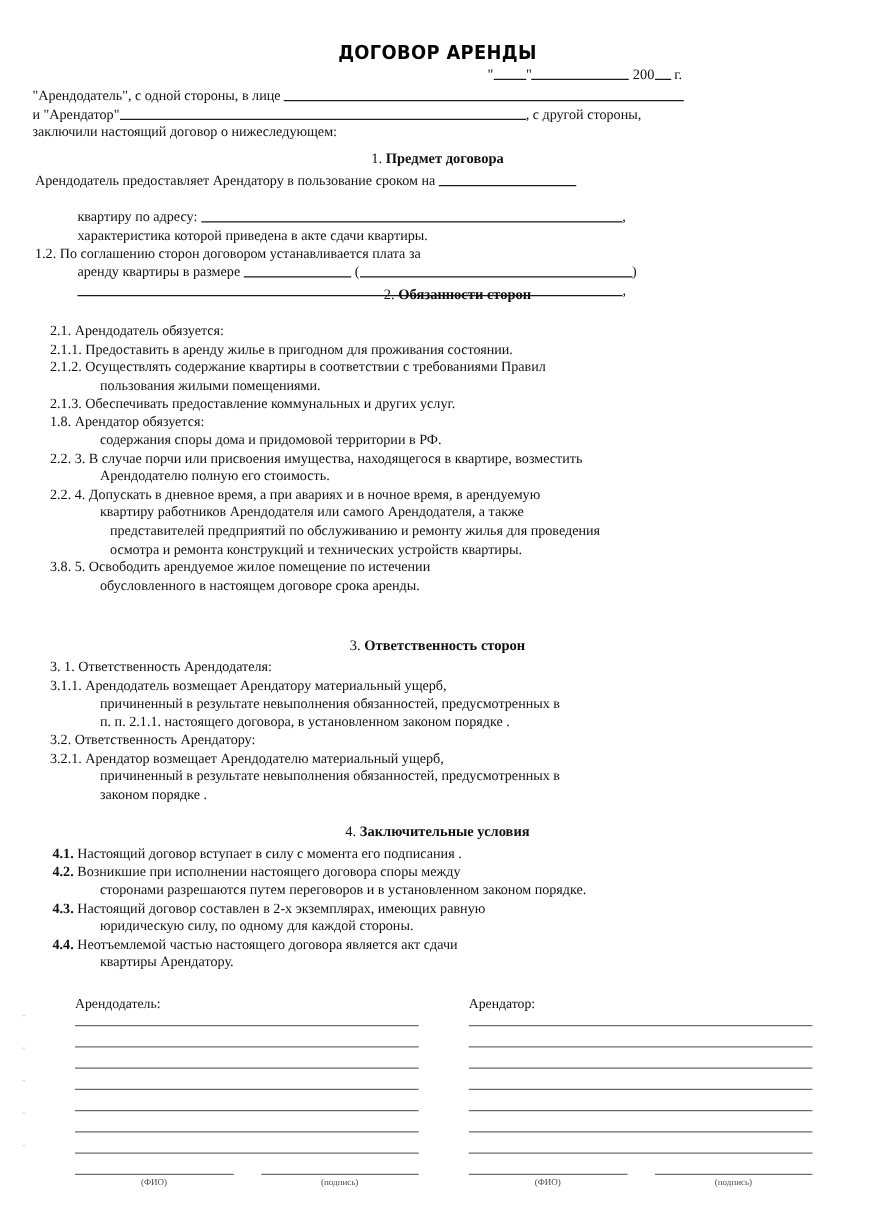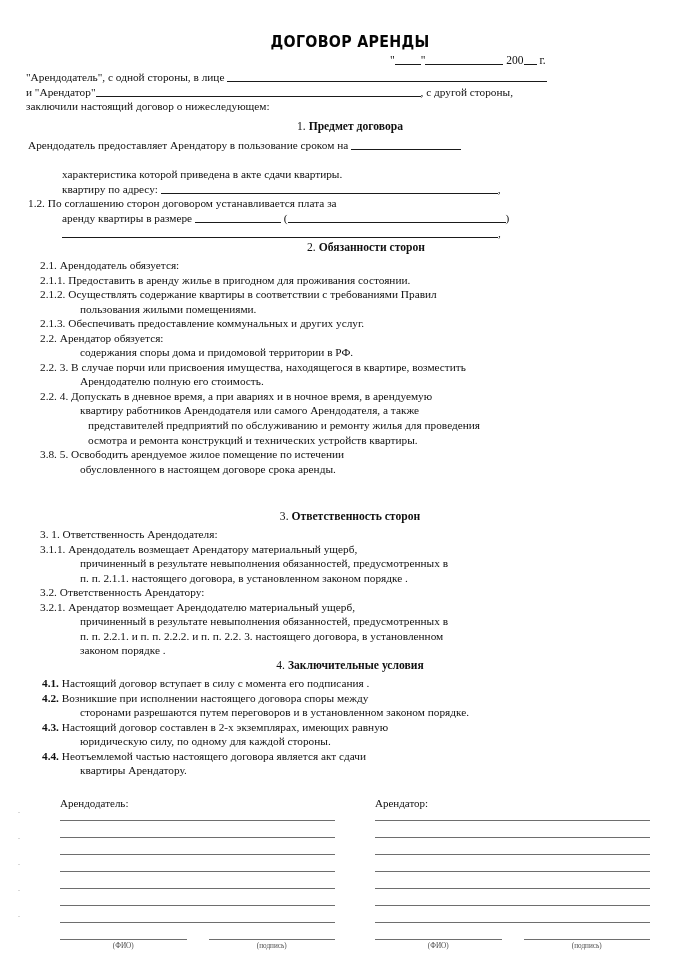--- a/index.html
+++ b/index.html
@@ -147,48 +147,48 @@
     <span class="num">1.</span>
     <span class="ttl">Предмет договора</span>
   </div>
 
   <div class="tblock" style="left:28px; top:138px;">
     <div class="tline">
       <span>Арендодатель  предоставляет  Арендатору в пользование сроком на</span>
       <span class="rule" style="width:110px"></span>
     </div>
     <div class="tline" style="height:14.6px"></div>
-    <div class="tline" style="padding-left:34px;">характеристика которой приведена в акте сдачи квартиры.</div>
     <div class="tline" style="padding-left:34px;">
       <span>квартиру по адресу:</span>
       <span class="rule" style="width:337px"></span>,
     </div>
+    <div class="tline" style="padding-left:34px;">характеристика которой приведена в акте сдачи квартиры.</div>
     <div class="tline">1.2. По  соглашению  сторон  договором  устанавливается плата за</div>
     <div class="tline" style="padding-left:34px;">
       <span>аренду квартиры в размере</span>
       <span class="rule" style="width:86px"></span>
       (<span class="rule" style="width:218px"></span>)
     </div>
     <div class="tline" style="padding-left:34px;">
       <span class="rule" style="width:436px"></span>,
     </div>
   </div>
 
-  <div class="sec-head" style="top:241px;padding-left:32px;">
+  <div class="sec-head" style="top:229px;padding-left:32px;">
     <span class="num">2.</span>
     <span class="ttl">Обязанности сторон</span>
   </div>
 
   <div class="body-sec" style="left:40px; top:258px;">
     <div class="item"><span>2.1.</span> <span>Арендодатель обязуется:</span></div>
     <div class="item"><span>2.1.1.</span> <span>Предоставить  в  аренду   жилье в пригодном для проживания состоянии.</span></div>
     <div class="item"><span>2.1.2.</span> <span>Осуществлять  содержание    квартиры в  соответствии  с  требованиями  Правил</span></div>
     <div class="cont" style="padding-left:40px">пользования жилыми  помещениями.</div>
     <div class="item"><span>2.1.3.</span> <span>Обеспечивать предоставление коммунальных и других услуг.</span></div>
-    <div class="item"><span>2.2.</span> <span>Арендатор обязуется:</span></div>
+    <div class="item"><span>1.8.</span> <span>Арендатор обязуется:</span></div>
     <div class="cont" style="padding-left:40px">содержания споры дома и  придомовой территории в РФ.</div>
     <div class="item"><span>2.2. 3.</span> <span>В случае порчи или присвоения имущества, находящегося в квартире, возместить</span></div>
     <div class="cont" style="padding-left:40px">Арендодателю полную его стоимость.</div>
     <div class="item"><span>2.2. 4.</span> <span>Допускать в дневное время, а при авариях и в ночное  время, в арендуемую</span></div>
     <div class="cont" style="padding-left:40px">квартиру работников Арендодателя  или  самого Арендодателя, а также</div>
     <div class="cont" style="padding-left:48px">представителей  предприятий по обслуживанию и ремонту жилья  для  проведения</div>
     <div class="cont" style="padding-left:48px">осмотра  и  ремонта   конструкций   и технических устройств квартиры.</div>
     <div class="item"><span>3.8. 5.</span> <span>Освободить  арендуемое  жилое  помещение   по   истечении</span></div>
     <div class="cont" style="padding-left:40px">обусловленного в настоящем договоре срока аренды.</div>
   </div>
@@ -199,21 +199,20 @@
   </div>
 
   <div class="body-sec" style="left:40px; top:527px;">
     <div class="item"><span>3. 1.</span> <span>Ответственность Арендодателя:</span></div>
     <div class="item"><span>3.1.1.</span> <span>Арендодатель  возмещает  Арендатору  материальный  ущерб,</span></div>
     <div class="cont" style="padding-left:40px">причиненный в результате невыполнения обязанностей, предусмотренных в</div>
     <div class="cont" style="padding-left:40px">п. п. 2.1.1. настоящего договора, в установленном законом порядке .</div>
     <div class="item"><span>3.2.</span> <span>Ответственность Арендатору:</span></div>
     <div class="item"><span>3.2.1.</span> <span>Арендатор  возмещает  Арендодателю  материальный   ущерб,</span></div>
     <div class="cont" style="padding-left:40px">причиненный в результате невыполнения обязанностей, предусмотренных в</div>
-    <div class="cont" style="padding-left:40px">п. п. 2.2.1. и  п. п.  2.2.2. и п. п. 2.2. 3. настоящего  договора,  в  установленном</div>
     <div class="cont" style="padding-left:40px">законом порядке .</div>
   </div>
 
   <div class="sec-head" style="top:659px;">
     <span class="num">4.</span>
     <span class="ttl">Заключительные условия</span>
   </div>
 
   <div class="body-sec" style="left:42px; top:676px;">
     <div class="item"><span class="bnum">4.1.</span> <span>Настоящий договор вступает в силу с момента его подписания .</span></div>

